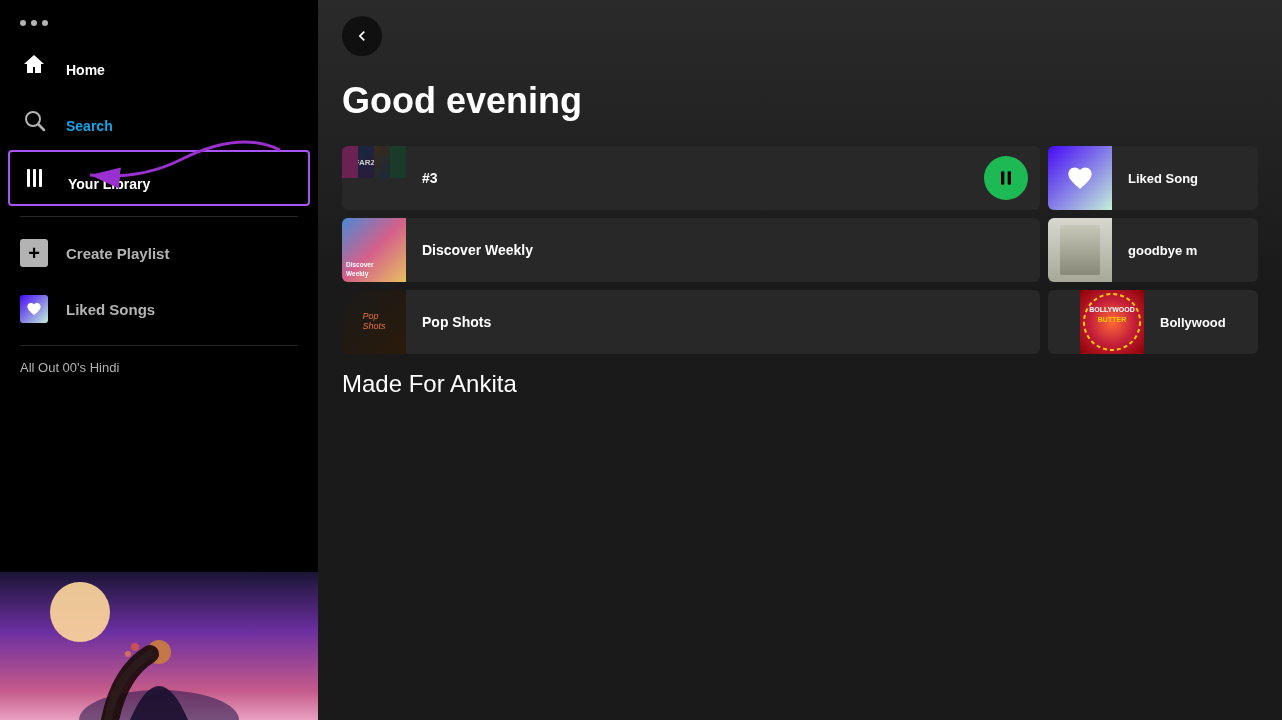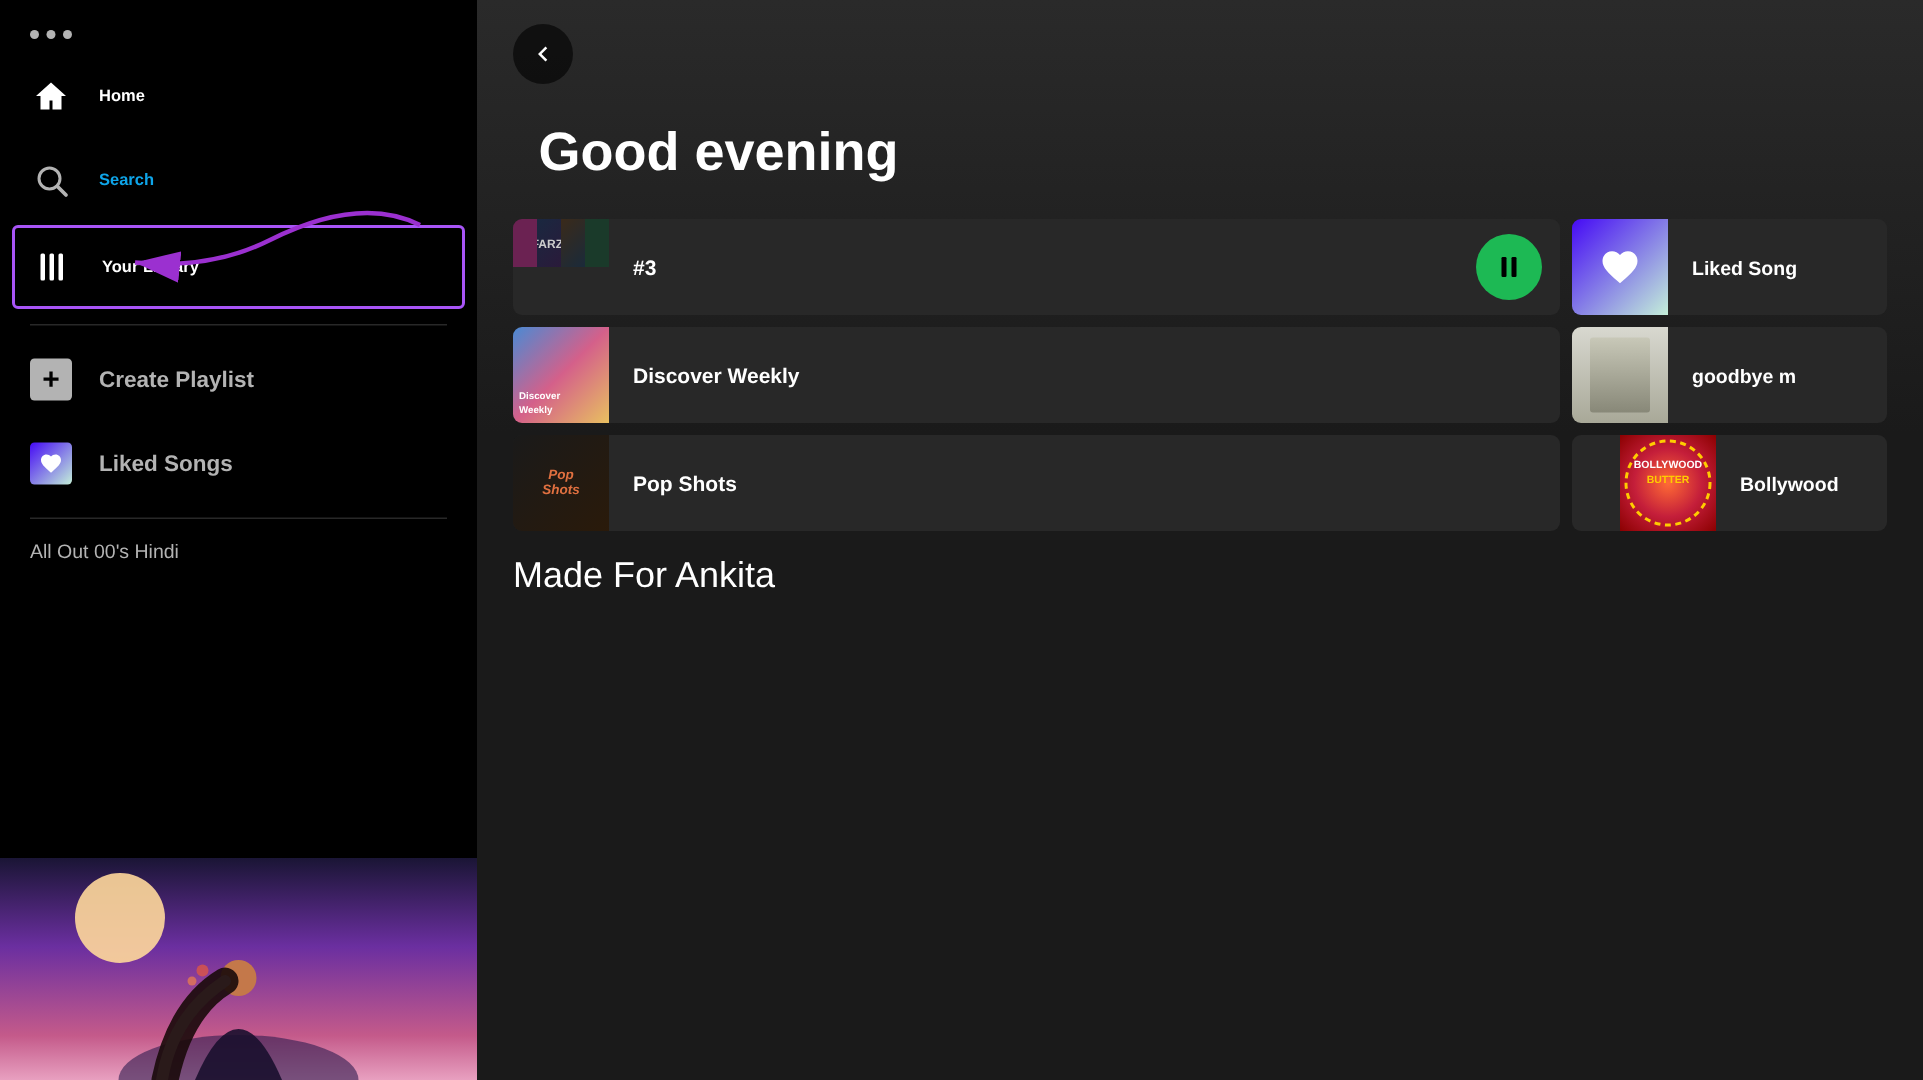--- a/index.html
+++ b/index.html
@@ -32,25 +32,25 @@
     }
     .dot {
       width: 6px;
       height: 6px;
       border-radius: 50%;
       background: #b3b3b3;
     }
 
     .nav-item {
       display: flex;
-      align-items: center;
+      align-items: flex-end;
       gap: 18px;
       padding: 14px 20px;
       cursor: pointer;
-      font-size: 11px;
+      font-size: 14px;
       font-weight: 600;
       color: #b3b3b3;
       text-decoration: none;
     }
     .nav-item.active {
       color: #fff;
       border: 2px solid #a855f7;
       border-radius: 4px;
       margin: 2px 8px;
       padding: 12px 12px;
@@ -165,21 +165,20 @@
       cursor: pointer;
       color: #fff;
       font-size: 20px;
     }
 
     .greeting {
       padding: 8px 24px 24px 24px;
       font-size: 36px;
       font-weight: 700;
       color: #fff;
-      margin-left: 17px;
     }
 
     .quick-item {
       background: #282828;
       border-radius: 6px;
       display: flex;
       align-items: center;
       gap: 0;
       height: 64px;
       overflow: hidden;
@@ -261,22 +260,22 @@
       background: #1a1a1a;
       display: flex;
       align-items: center;
       justify-content: center;
       position: relative;
       overflow: hidden;
     }
     .popshots-text {
       color: #e07040;
       font-size: 9px;
-      font-weight: 700;
-      text-align: center;
+      font-weight: 400;
+      text-align: left;
       line-height: 1.1;
       font-style: italic;
       z-index: 1;
     }
     .popshots-bg {
       position: absolute;
       inset: 0;
       background: linear-gradient(135deg, #1a1a1a, #2a1a0a);
     }
 

